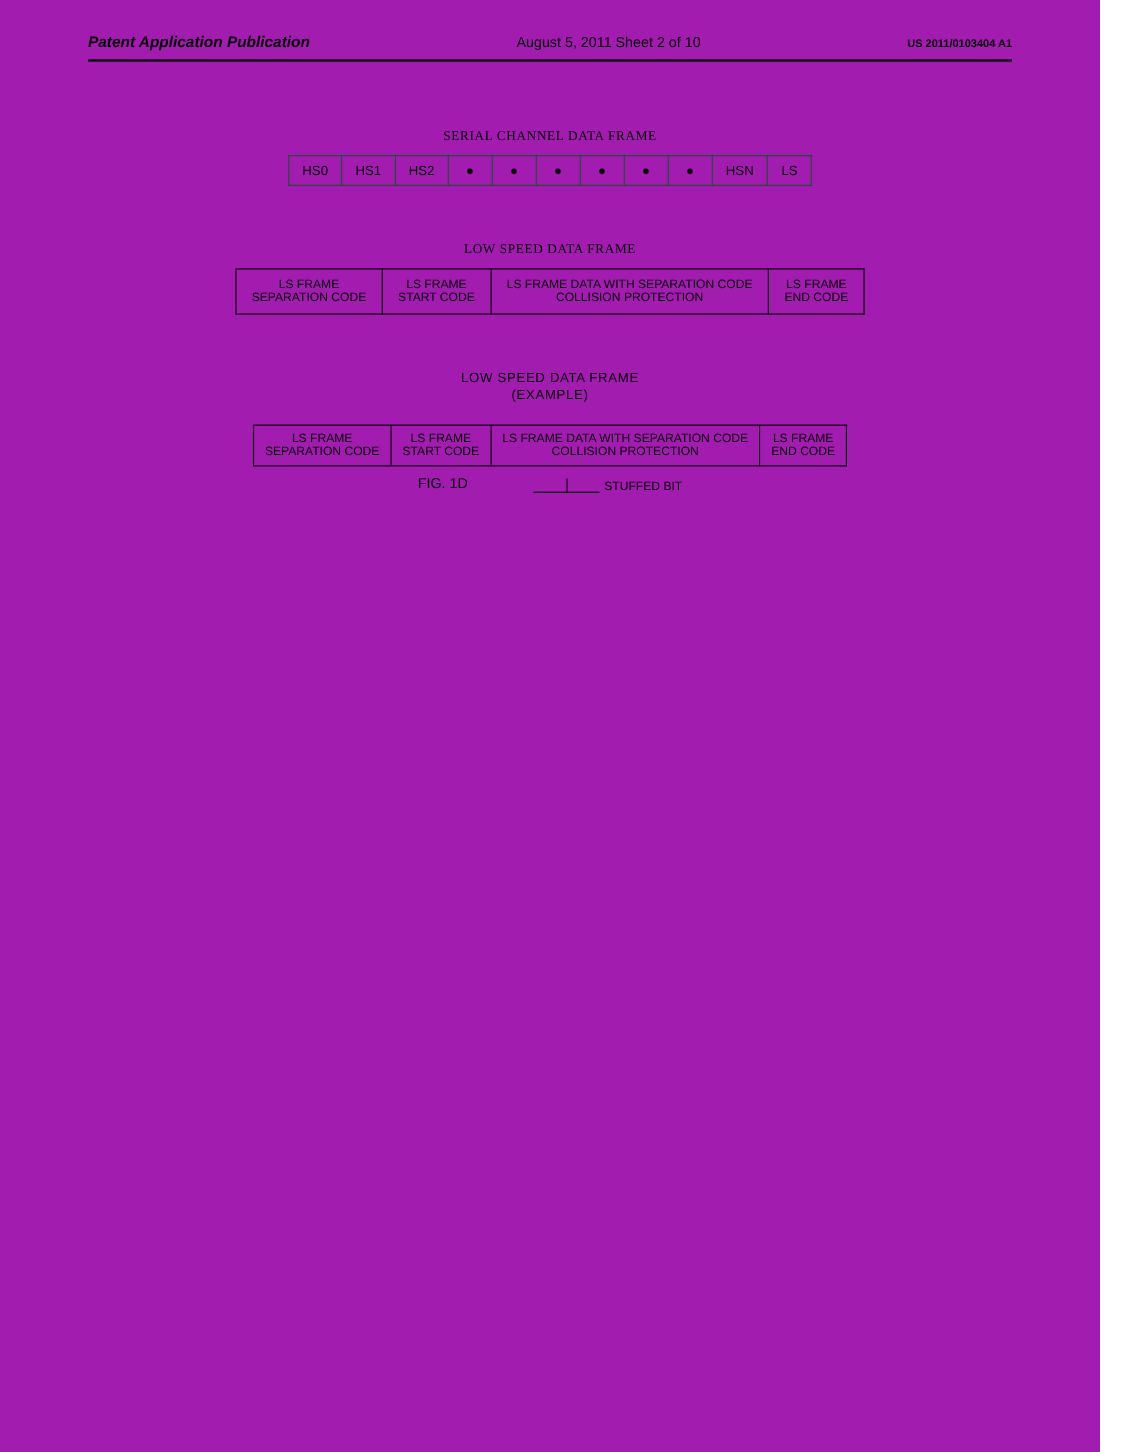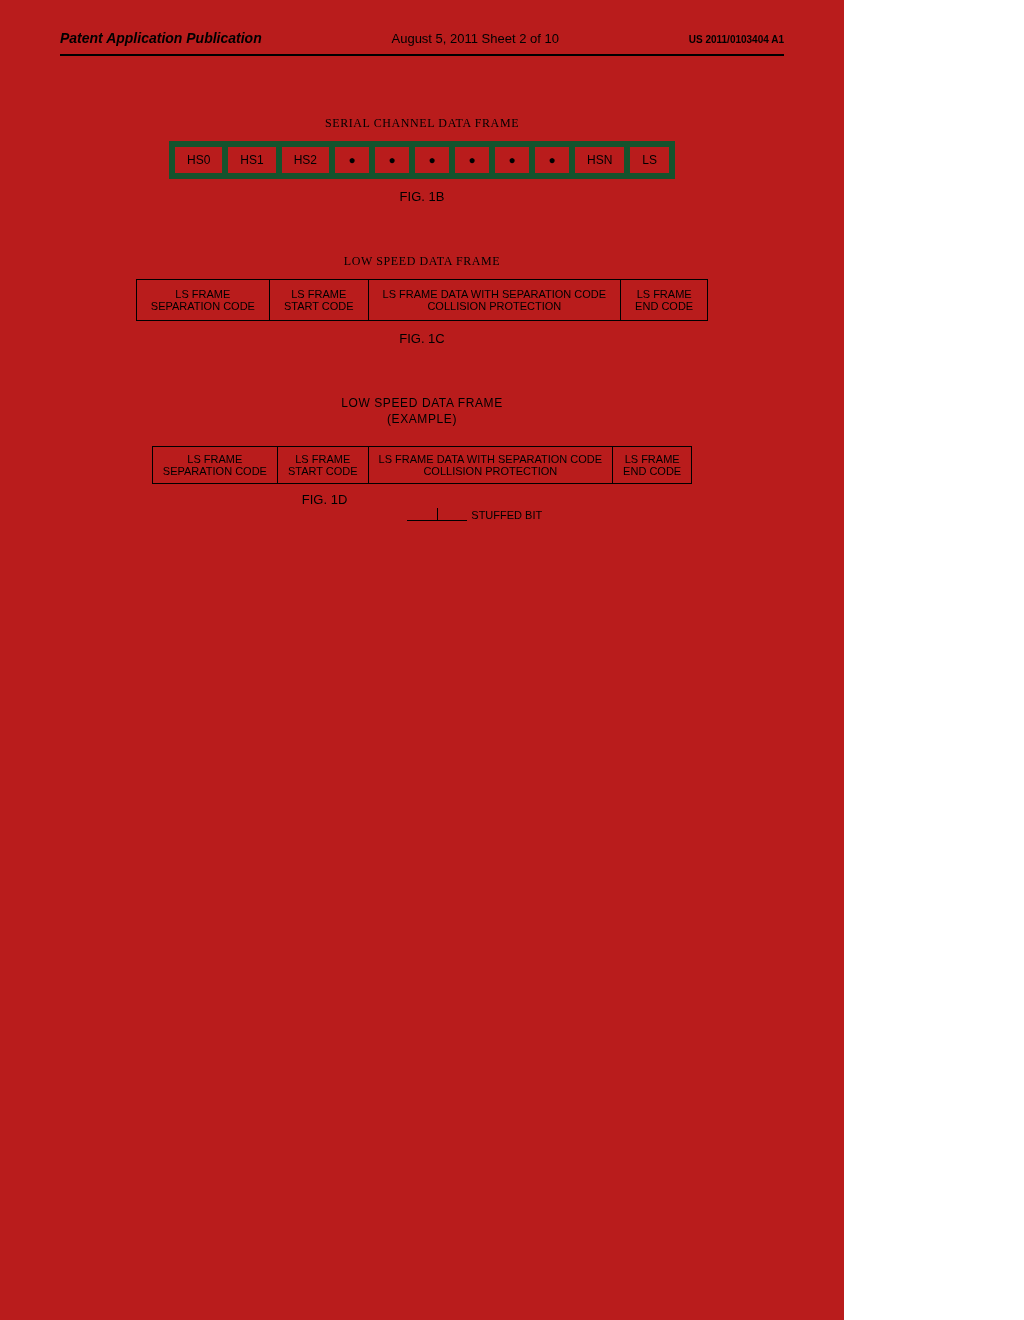--- a/index.html
+++ b/index.html
@@ -11,24 +11,24 @@
     body {
       background: #ffffff;
       font-family: Arial, Helvetica, sans-serif;
       width: 1024px;
       min-height: 1320px;
       position: relative;
       overflow-x: hidden;
     }
 
     .page {
-      width: 844px;
+      width: 1000px;
       min-height: 1320px;
-      background: #b91c1c;
-      padding: 30px 60px;
+      background: #a21caf;
+      padding: 30px 80px;
     }
 
     
     .header {
       display: flex;
       justify-content: space-between;
       align-items: baseline;
       border-bottom: 2px solid #000;
       padding-bottom: 8px;
       margin-bottom: 40px;
@@ -70,21 +70,21 @@
     }
 
     
     .serial-frame-table {
       border-collapse: collapse;
       margin: 0 auto;
       font-size: 12px;
     }
 
     .serial-frame-table td {
-      border: 6px solid #14532d;
+      border: 1px solid #14532d;
       padding: 6px 12px;
       text-align: center;
       min-width: 40px;
     }
 
     .serial-frame-table td.dot-cell {
       padding: 6px 8px;
     }
 
     
@@ -167,36 +167,34 @@
         <td class="dot-cell">●</td>
         <td class="dot-cell">●</td>
         <td class="dot-cell">●</td>
         <td class="dot-cell">●</td>
         <td class="dot-cell">●</td>
         <td>HSN</td>
         <td>LS</td>
       </tr>
     </tbody>
       </table>
-    <div class="fig-label">FIG. 1B</div>
   </div>
 
   <div class="section section-1c">
     <div class="section-title">LOW SPEED DATA  FRAME</div>
     <table class="ls-frame-table">
       <tbody>
           <tr>
         <td>LS FRAME<br>SEPARATION CODE</td>
         <td>LS FRAME<br>START CODE</td>
         <td>LS FRAME DATA WITH SEPARATION CODE<br>COLLISION PROTECTION</td>
         <td>LS FRAME<br>END CODE</td>
       </tr>
     </tbody>
       </table>
-    <div class="fig-label">FIG. 1C</div>
   </div>
 
   <div class="section section-1d">
     <div class="section-title-sub">LOW SPEED DATA  FRAME</div>
     <div class="section-title-sub">(EXAMPLE)</div>
     <br>
     <table class="ls-frame-example-table">
       <tbody>
           <tr>
         <td>LS FRAME<br>SEPARATION CODE</td>
@@ -205,21 +203,21 @@
         <td>LS FRAME<br>END CODE</td>
       </tr>
     </tbody>
       </table>
 
     
     <div style="display:flex; align-items:flex-start; justify-content:center; margin-top:8px; position:relative;">
       <div style="display:flex; flex-direction:column; align-items:center; margin-right:60px;">
         <div class="fig-label" style="margin-top:0;">FIG. 1D</div>
       </div>
-      <div style="display:flex; flex-direction:column; align-items:flex-start; margin-top:16px;">
+      <div style="display:flex; flex-direction:column; align-items:flex-start; margin-top:3px;">
 
         <div style="display:flex; flex-direction:row; align-items:center;">
           <div style="display:flex; flex-direction:column; align-items:center;">
             <div style="width:1px; height:12px; background:#000;"></div>
             <div style="width:60px; height:1px; background:#000;"></div>
           </div>
           <div style="font-size:11px; margin-left:4px; white-space:nowrap;">STUFFED BIT</div>
         </div>
       </div>
     </div>

